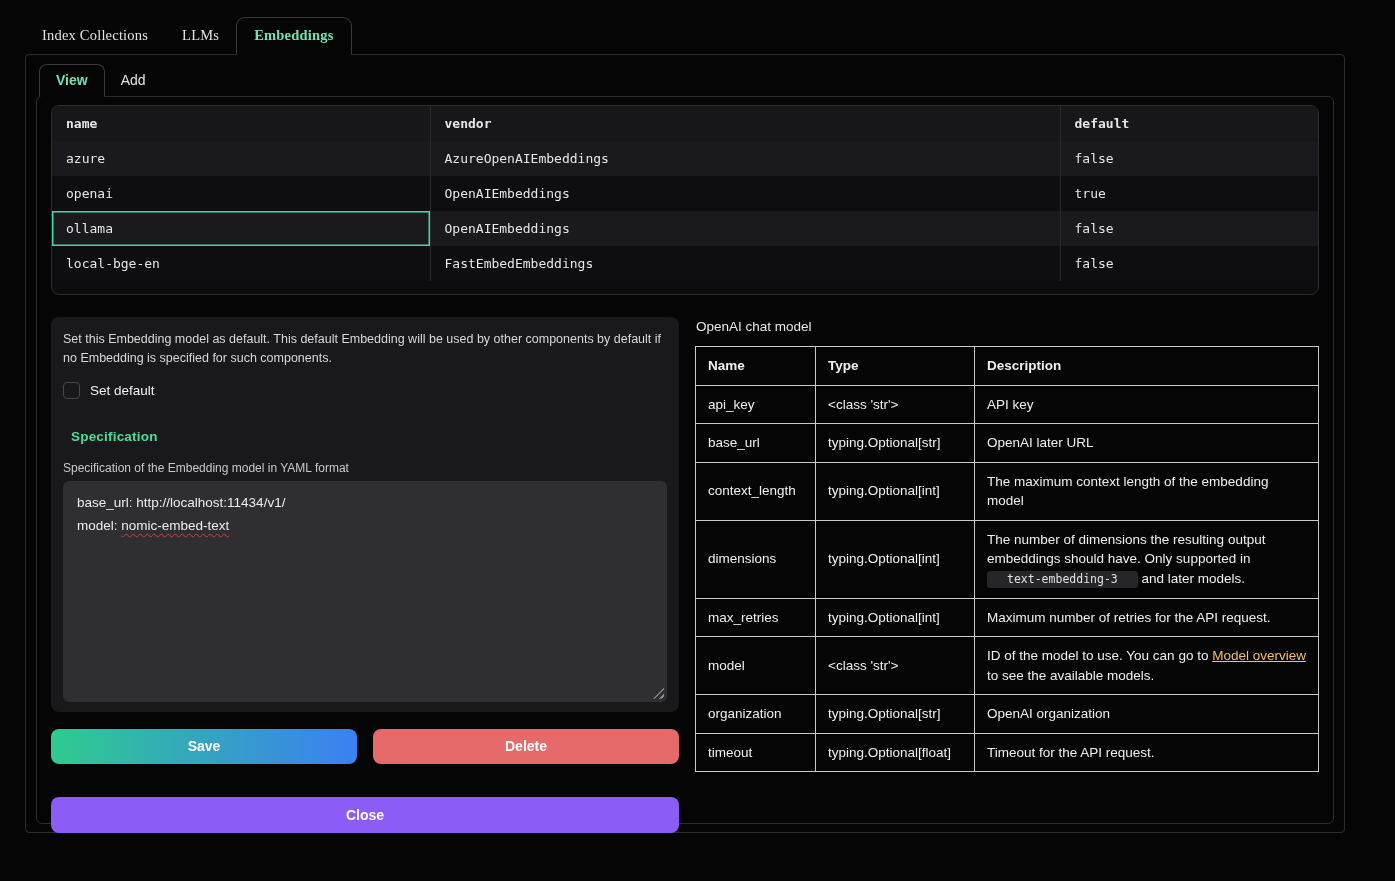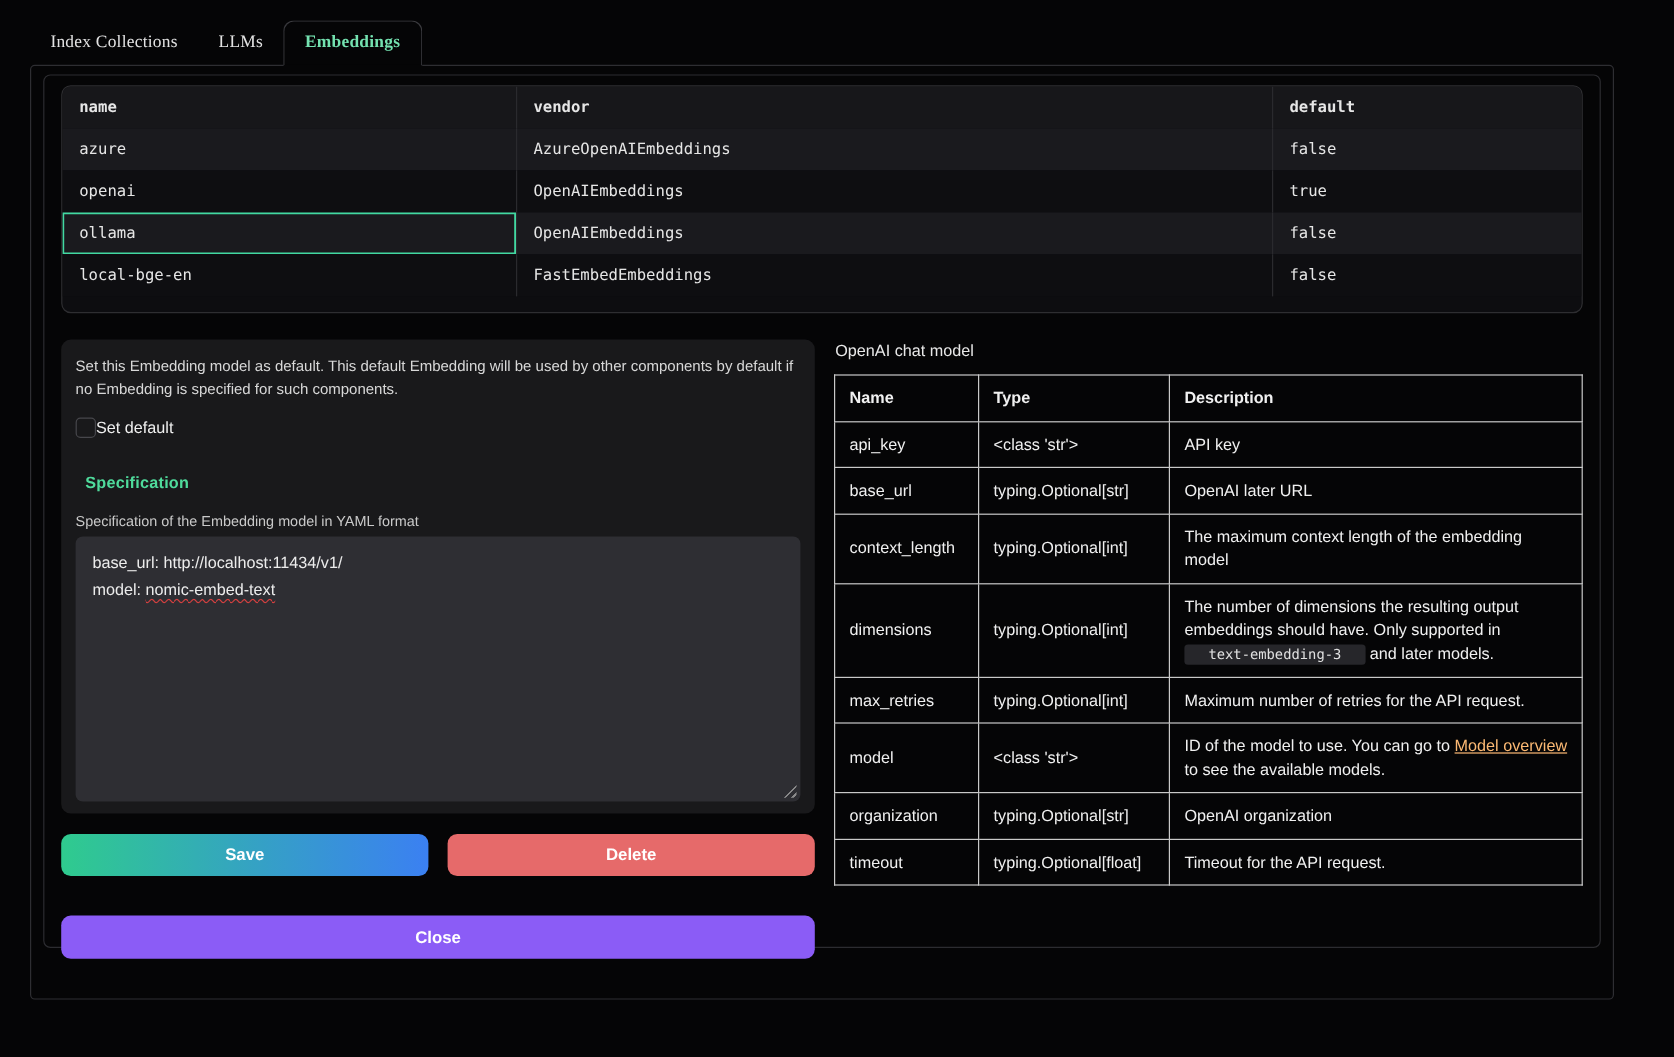--- a/index.html
+++ b/index.html
@@ -50,21 +50,21 @@
   table.grid tr.r-even td { background:#0e0e11; }
   table.grid th:not(:last-child), table.grid td:not(:last-child) { border-right:1px solid #2a2a2e; }
   td.selected-cell { box-shadow: inset 0 0 0 1.5px #42d9a2; }
   
   .lower { display:flex; gap:16px; margin-top:22px; }
   .col-left  { width:628px; flex:0 0 628px; }
   .col-right { flex:1; }
   
   .card { background:#19191b; border-radius:8px; padding:13px 12px 10px; }
   .card .blurb { font-size:12.5px; color:#d8d8d8; line-height:1.55; max-width:600px; }
-  .chk-row { display:flex; align-items:center; gap:0; margin-top:13px; }
+  .chk-row { display:flex; align-items:center; gap:10px; margin-top:13px; }
   .chk-row input[type=checkbox] {
     appearance:none; -webkit-appearance:none; width:17px; height:17px;
     border:1px solid #47474c; border-radius:4px; background:transparent; cursor:pointer;
   }
   .chk-row label { font-size:13.5px; color:#f0f0f0; cursor:pointer; }
   .spec-heading { color:#4fdb9c; font-weight:bold; font-size:13.5px; margin:30px 0 0 8px; letter-spacing:.2px; }
   .spec-sublabel { font-size:12px; color:#c9c9c9; margin-top:17px; }
   .yaml-editor {
     margin-top:6px; background:#2e2e33; border-radius:6px;
     height:221px; padding:11px 14px; font-size:13.5px; line-height:1.7;
@@ -96,20 +96,24 @@
 <body>
 
 <div class="main-tab-bar">
   <div class="main-tab">Index Collections</div>
   <div class="main-tab">LLMs</div>
   <div class="main-tab active">Embeddings</div>
 </div>
 
 <div class="outer-panel">
 
+  <div class="sub-tab-bar">
+    <div class="sub-tab active">View</div>
+    <div class="sub-tab">Add</div>
+  </div>
 
   <div class="inner-panel">
 
     <div class="grid-wrap">
       <table class="grid">
         <colgroup>
             <col style="width:378px">
             <col style="width:630px">
             <col>
           </colgroup>

